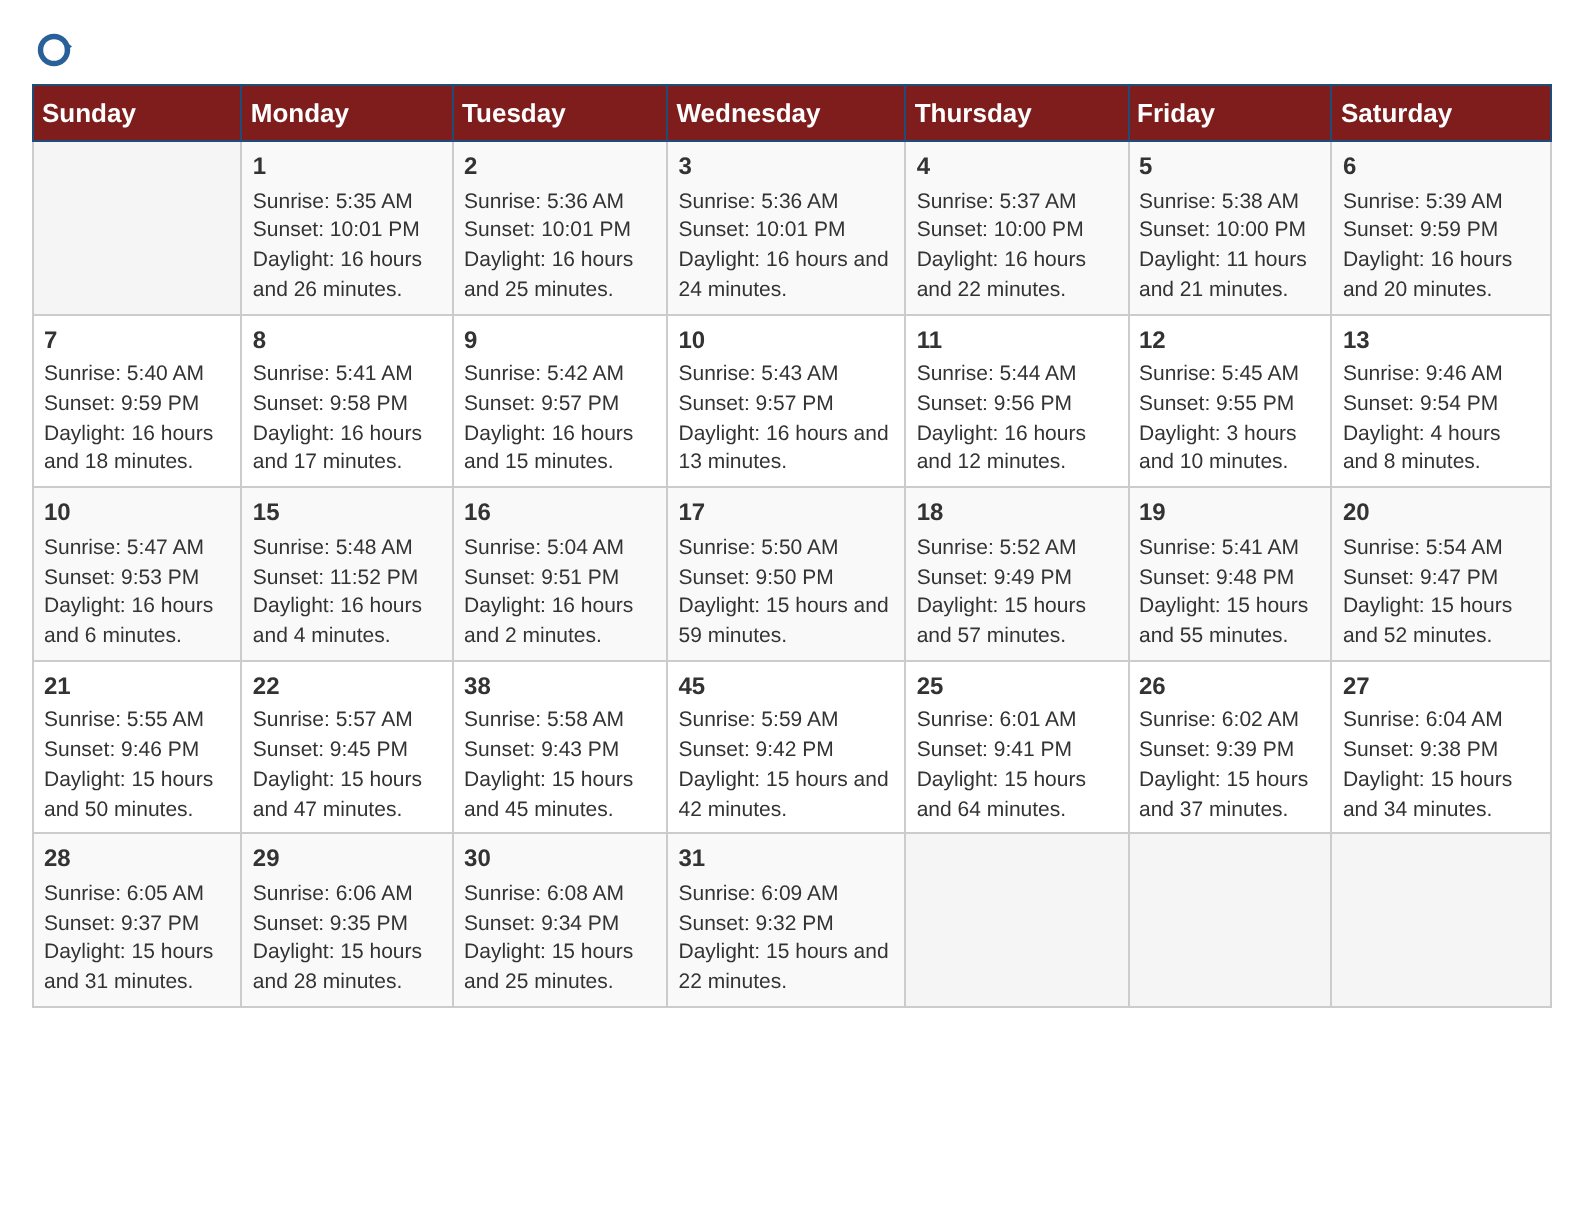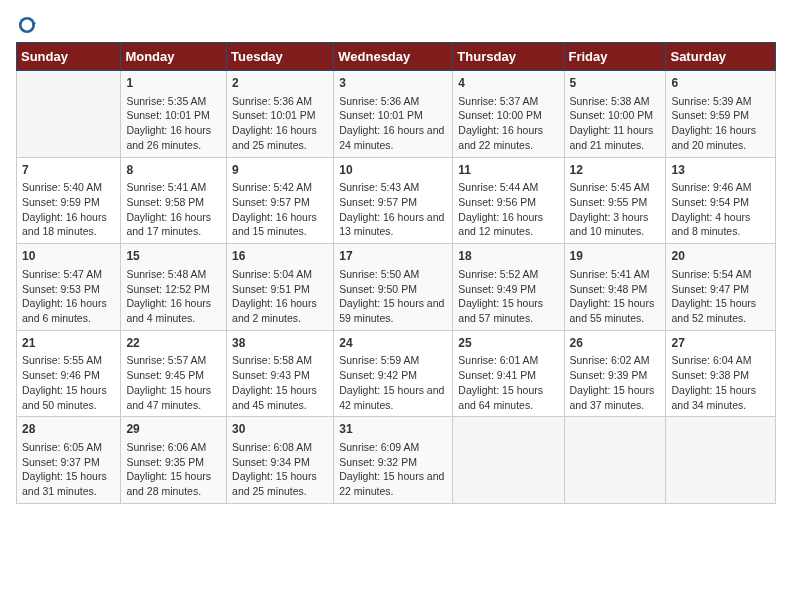--- a/index.html
+++ b/index.html
@@ -123,32 +123,32 @@
         <td><span class="day-number">7</span><span>Sunrise: 5:40 AM</span><br><span>Sunset: 9:59 PM</span><br><span>Daylight: 16 hours and 18 minutes.</span></td>
         <td><span class="day-number">8</span><span>Sunrise: 5:41 AM</span><br><span>Sunset: 9:58 PM</span><br><span>Daylight: 16 hours and 17 minutes.</span></td>
         <td><span class="day-number">9</span><span>Sunrise: 5:42 AM</span><br><span>Sunset: 9:57 PM</span><br><span>Daylight: 16 hours and 15 minutes.</span></td>
         <td><span class="day-number">10</span><span>Sunrise: 5:43 AM</span><br><span>Sunset: 9:57 PM</span><br><span>Daylight: 16 hours and 13 minutes.</span></td>
         <td><span class="day-number">11</span><span>Sunrise: 5:44 AM</span><br><span>Sunset: 9:56 PM</span><br><span>Daylight: 16 hours and 12 minutes.</span></td>
         <td><span class="day-number">12</span><span>Sunrise: 5:45 AM</span><br><span>Sunset: 9:55 PM</span><br><span>Daylight: 3 hours and 10 minutes.</span></td>
         <td><span class="day-number">13</span><span>Sunrise: 9:46 AM</span><br><span>Sunset: 9:54 PM</span><br><span>Daylight: 4 hours and 8 minutes.</span></td>
       </tr>
       <tr>
         <td><span class="day-number">10</span><span>Sunrise: 5:47 AM</span><br><span>Sunset: 9:53 PM</span><br><span>Daylight: 16 hours and 6 minutes.</span></td>
-        <td><span class="day-number">15</span><span>Sunrise: 5:48 AM</span><br><span>Sunset: 12:52 PM</span><br><span>Daylight: 16 hours and 4 minutes.</span></td>
+        <td><span class="day-number">15</span><span>Sunrise: 5:48 AM</span><br><span>Sunset: 11:52 PM</span><br><span>Daylight: 16 hours and 4 minutes.</span></td>
         <td><span class="day-number">16</span><span>Sunrise: 5:04 AM</span><br><span>Sunset: 9:51 PM</span><br><span>Daylight: 16 hours and 2 minutes.</span></td>
         <td><span class="day-number">17</span><span>Sunrise: 5:50 AM</span><br><span>Sunset: 9:50 PM</span><br><span>Daylight: 15 hours and 59 minutes.</span></td>
         <td><span class="day-number">18</span><span>Sunrise: 5:52 AM</span><br><span>Sunset: 9:49 PM</span><br><span>Daylight: 15 hours and 57 minutes.</span></td>
         <td><span class="day-number">19</span><span>Sunrise: 5:41 AM</span><br><span>Sunset: 9:48 PM</span><br><span>Daylight: 15 hours and 55 minutes.</span></td>
         <td><span class="day-number">20</span><span>Sunrise: 5:54 AM</span><br><span>Sunset: 9:47 PM</span><br><span>Daylight: 15 hours and 52 minutes.</span></td>
       </tr>
       <tr>
         <td><span class="day-number">21</span><span>Sunrise: 5:55 AM</span><br><span>Sunset: 9:46 PM</span><br><span>Daylight: 15 hours and 50 minutes.</span></td>
         <td><span class="day-number">22</span><span>Sunrise: 5:57 AM</span><br><span>Sunset: 9:45 PM</span><br><span>Daylight: 15 hours and 47 minutes.</span></td>
         <td><span class="day-number">38</span><span>Sunrise: 5:58 AM</span><br><span>Sunset: 9:43 PM</span><br><span>Daylight: 15 hours and 45 minutes.</span></td>
-        <td><span class="day-number">24</span><span>Sunrise: 5:59 AM</span><br><span>Sunset: 9:42 PM</span><br><span>Daylight: 15 hours and 42 minutes.</span></td>
+        <td><span class="day-number">45</span><span>Sunrise: 5:59 AM</span><br><span>Sunset: 9:42 PM</span><br><span>Daylight: 15 hours and 42 minutes.</span></td>
         <td><span class="day-number">25</span><span>Sunrise: 6:01 AM</span><br><span>Sunset: 9:41 PM</span><br><span>Daylight: 15 hours and 64 minutes.</span></td>
         <td><span class="day-number">26</span><span>Sunrise: 6:02 AM</span><br><span>Sunset: 9:39 PM</span><br><span>Daylight: 15 hours and 37 minutes.</span></td>
         <td><span class="day-number">27</span><span>Sunrise: 6:04 AM</span><br><span>Sunset: 9:38 PM</span><br><span>Daylight: 15 hours and 34 minutes.</span></td>
       </tr>
       <tr>
         <td><span class="day-number">28</span><span>Sunrise: 6:05 AM</span><br><span>Sunset: 9:37 PM</span><br><span>Daylight: 15 hours and 31 minutes.</span></td>
         <td><span class="day-number">29</span><span>Sunrise: 6:06 AM</span><br><span>Sunset: 9:35 PM</span><br><span>Daylight: 15 hours and 28 minutes.</span></td>
         <td><span class="day-number">30</span><span>Sunrise: 6:08 AM</span><br><span>Sunset: 9:34 PM</span><br><span>Daylight: 15 hours and 25 minutes.</span></td>
         <td><span class="day-number">31</span><span>Sunrise: 6:09 AM</span><br><span>Sunset: 9:32 PM</span><br><span>Daylight: 15 hours and 22 minutes.</span></td>
         <td class="empty-cell"></td>

